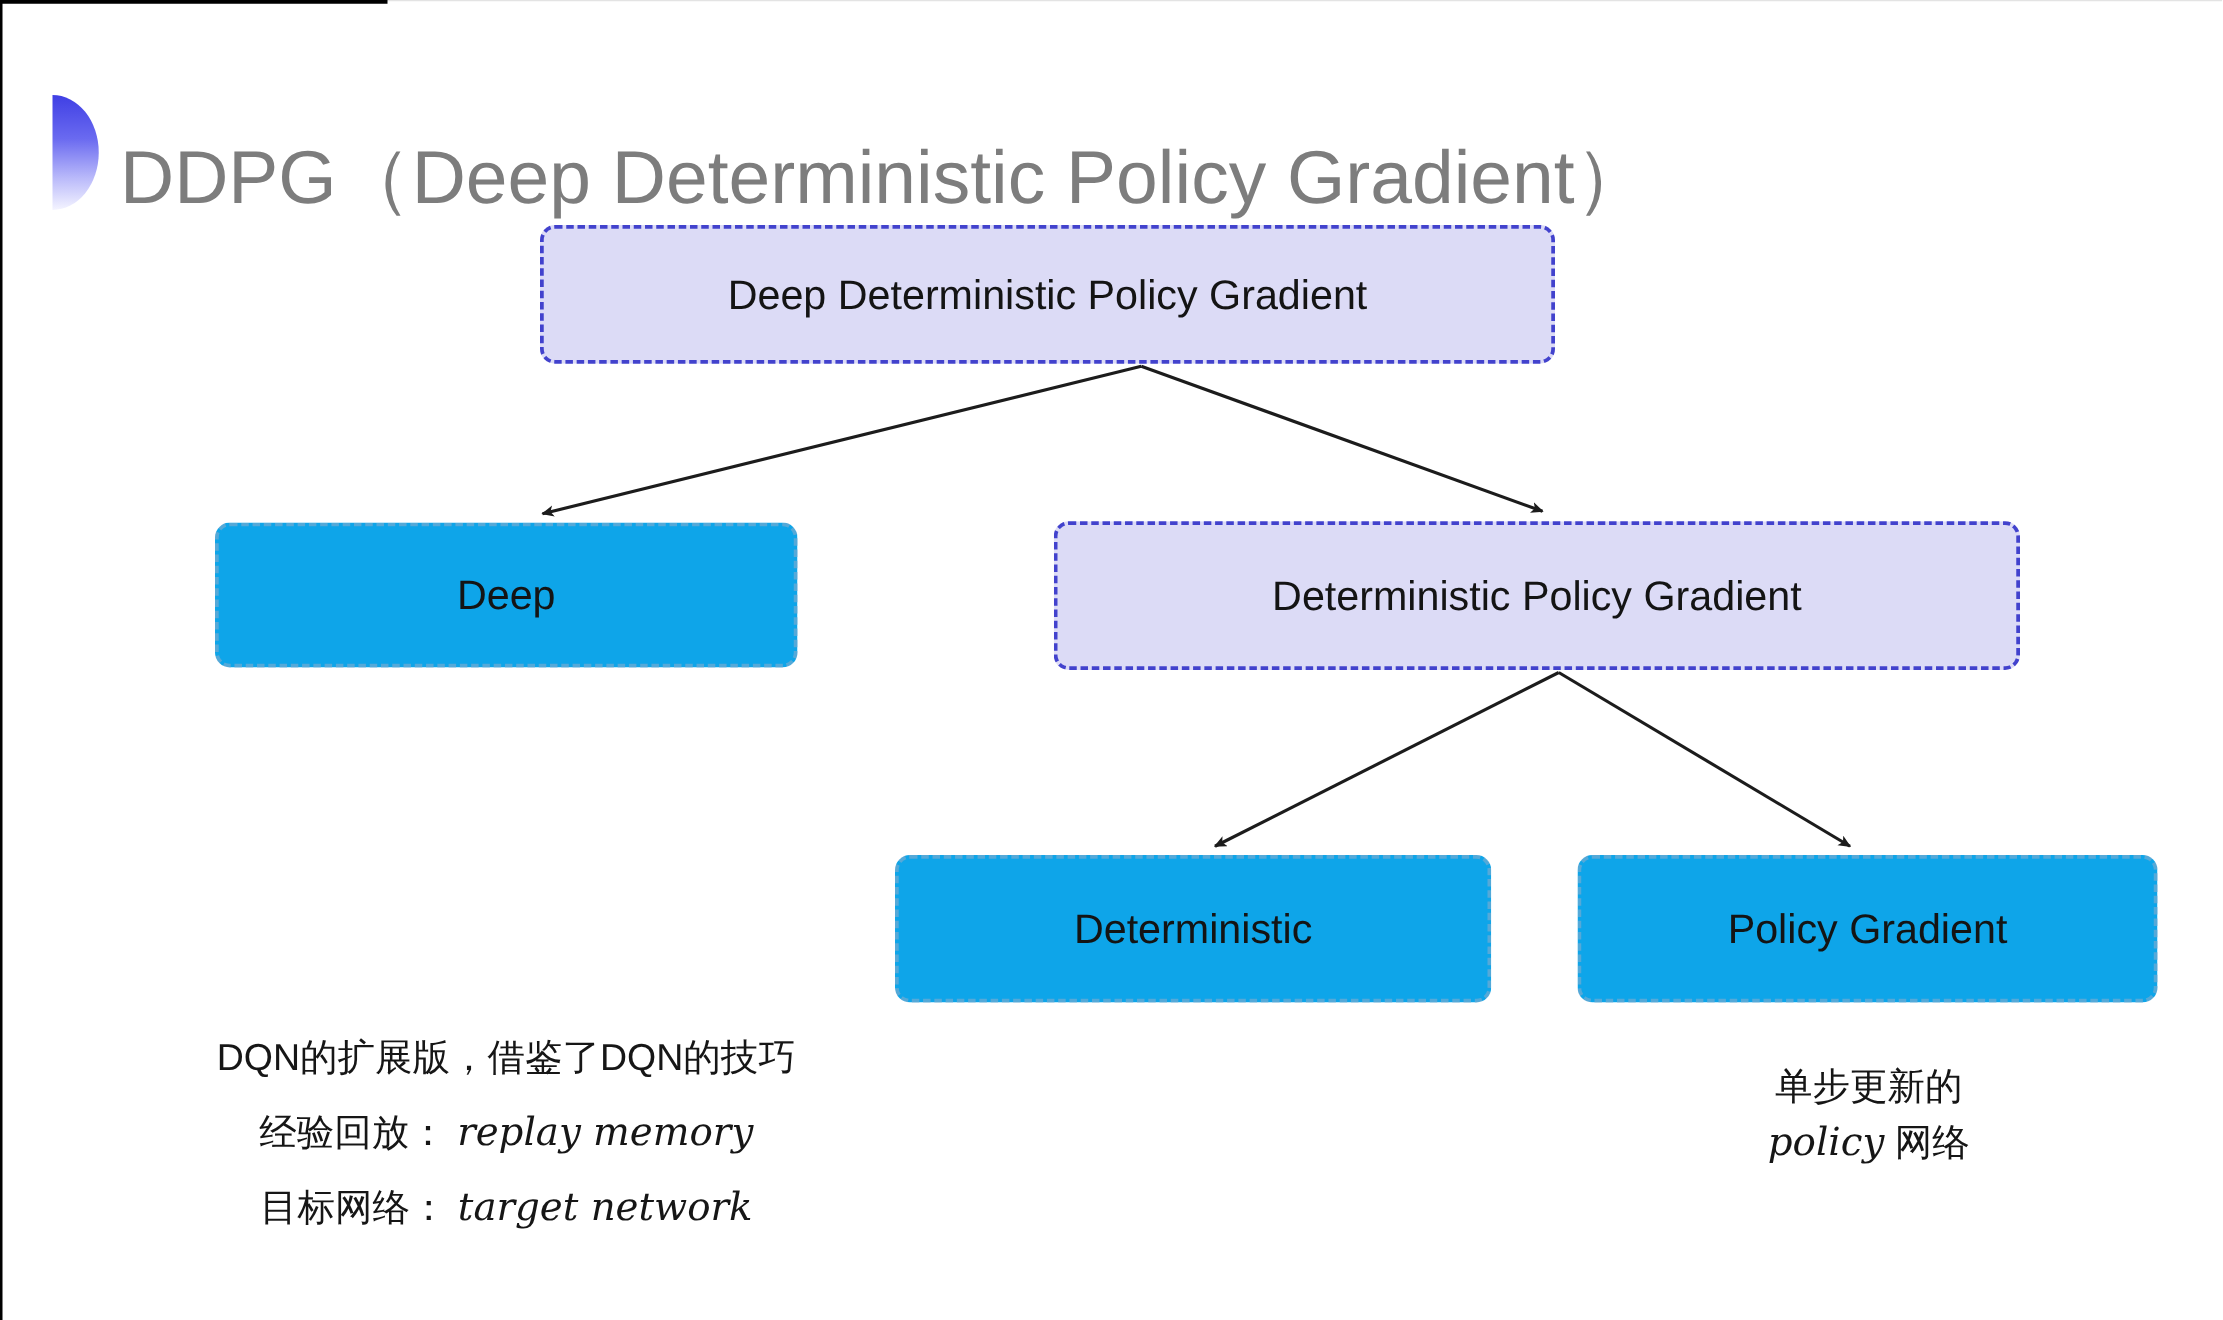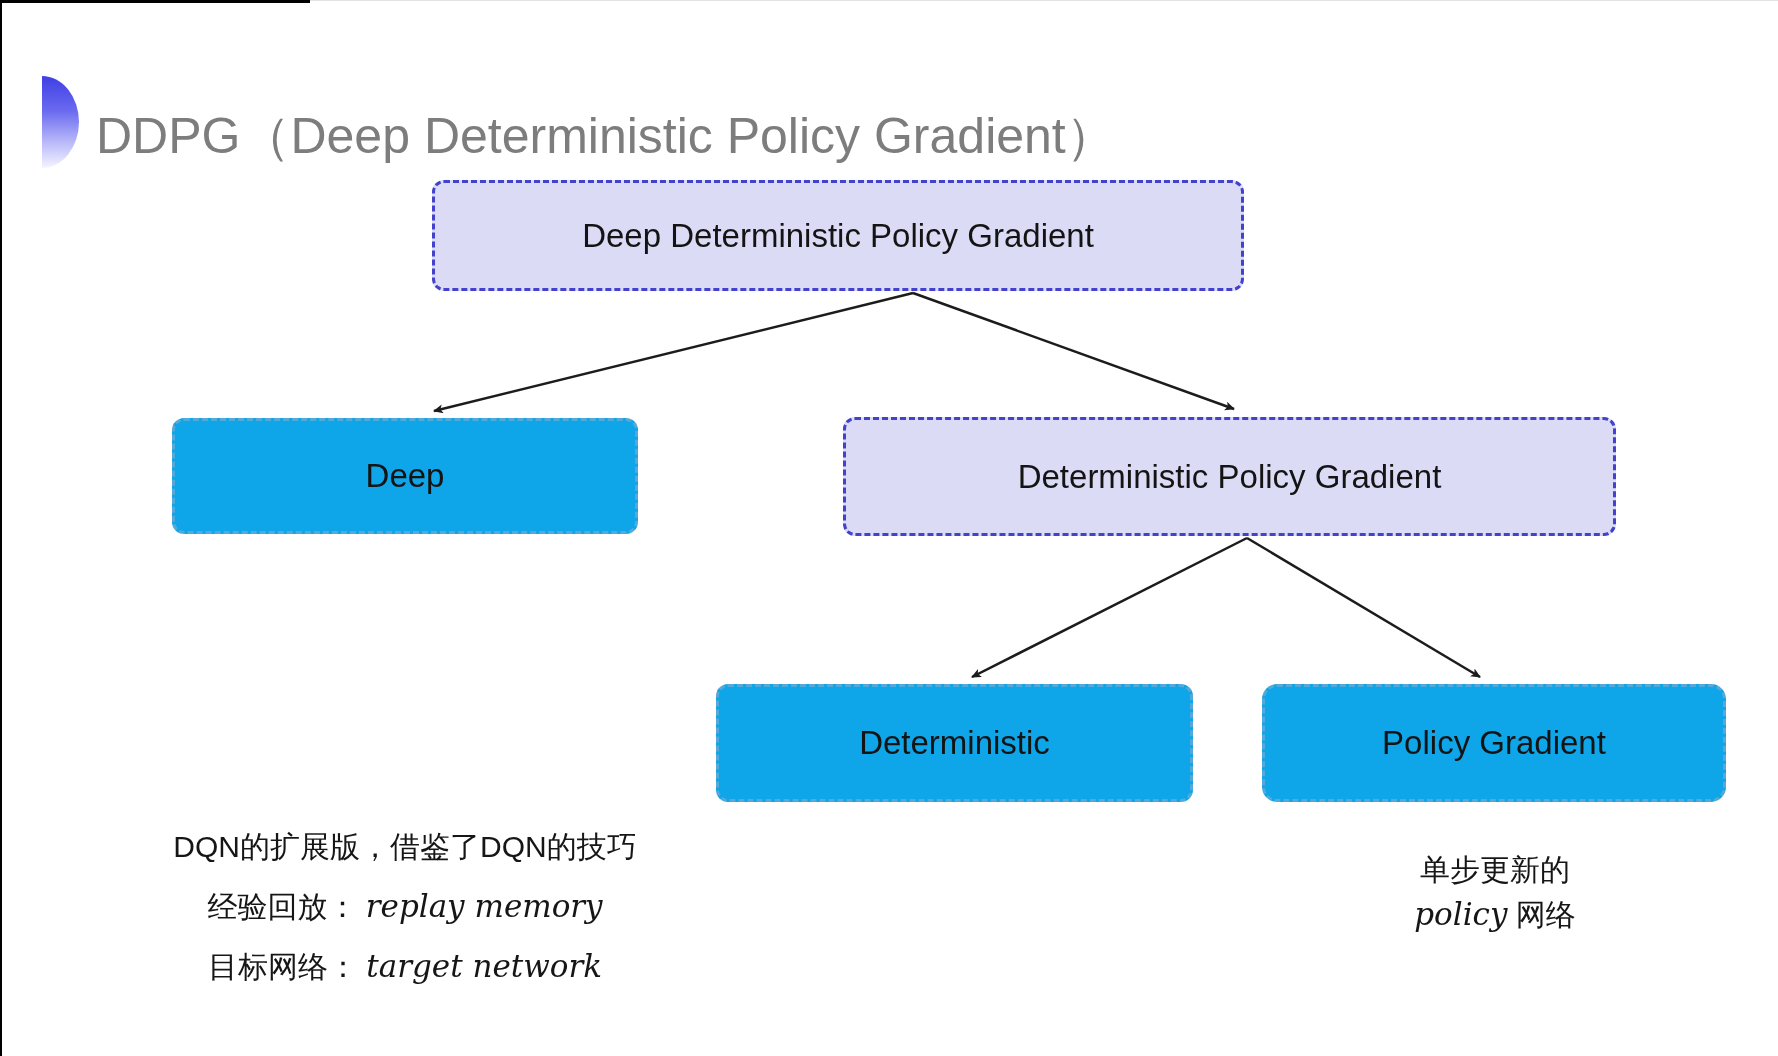--- a/index.html
+++ b/index.html
@@ -17,39 +17,39 @@
   .edge-top-faint{position:absolute;left:0;top:0;width:1778px;height:1px;background:#e3e3e3;}
 
   
   .title-bullet{
     position:absolute;left:42px;top:76px;width:37px;height:92px;
     background:linear-gradient(180deg,#3f3fe4 0%,#6a6af0 38%,#b9b9fa 72%,#f4f4ff 100%);
     border-radius:0 100% 100% 0 / 0 50% 50% 0;
   }
   .page-title{
     position:absolute;left:96px;top:74px;width:1500px;
-    font-size:50px;line-height:56px;font-weight:500;color:#7d7d7d;
+    font-size:60px;line-height:56px;font-weight:500;color:#7d7d7d;
     letter-spacing:0px;white-space:nowrap;
   }
 
   
   .node{
     position:absolute;
     display:flex;align-items:center;justify-content:center;
     border-radius:12px;
     font-size:33px;font-weight:500;color:#141414;
     box-sizing:border-box;
   }
   .node.purple{background:#dcdbf6;border:3px dashed #4242cd;}
   .node.cyan{background:#0ea5e9;border:3px dashed #55a9d8;}
   .node-root{left:432px;top:180px;width:812px;height:111px;}
   .node-deep{left:172px;top:418px;width:466px;height:116px;}
   .node-dpg{left:843px;top:417px;width:773px;height:119px;text-align:right;}
   .node-det{left:716px;top:684px;width:477px;height:118px;text-align:center;}
-  .node-pg{left:1262px;top:684px;width:464px;height:118px;border-radius:15px;}
+  .node-pg{left:1262px;top:684px;width:464px;height:118px;}
 
   .arrows{position:absolute;left:0;top:0;width:1778px;height:1056px;pointer-events:none;}
 
   
   .note{position:absolute;text-align:center;color:#161616;}
   .note .line{font-size:30px;line-height:46px;}
   .note-deep{left:118px;top:824px;width:574px;}
   .note-deep .line{margin-bottom:13px;}
   .note-det{left:790px;top:846px;width:356px;}
   .note-det .line{line-height:44px;}

